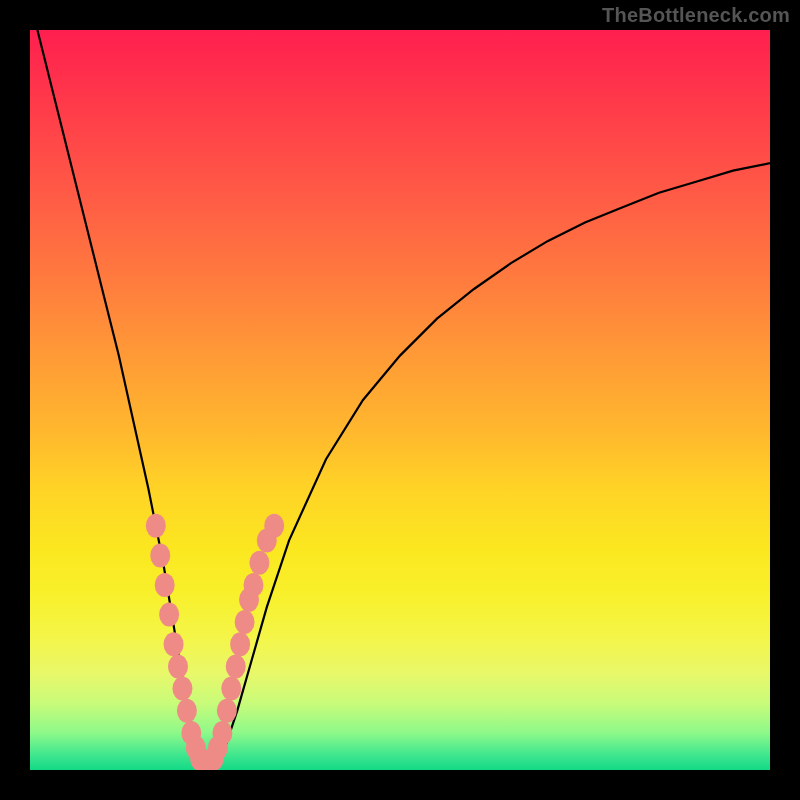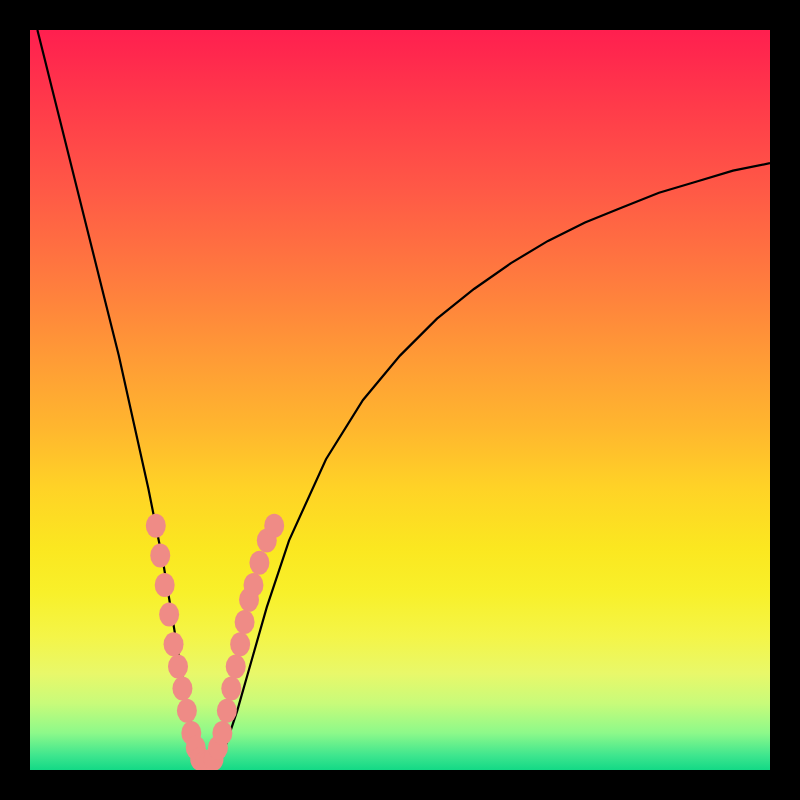--- a/index.html
+++ b/index.html
@@ -62,20 +62,21 @@
     color: #555;
     font-size: 20px;
     font-weight: 600;
     letter-spacing: 0.2px;
   }
 </style>
 </head>
 <body>
 
 <div class="frame">
+  <div class="attribution">TheBottleneck.com</div>
 
   <div class="plot-area">
     <div class="gradient"></div>
     <svg class="curve" width="740" height="740" viewBox="0 0 740 740">
       <path id="curve-path" fill="none" stroke="#000000" stroke-width="2.2" d="M7.40 0.00 L14.80 29.60 L22.20 59.20 L29.60 88.80 L44.40 148.00 L59.20 207.20 L74.00 266.40 L88.80 325.60 L103.60 392.20 L118.40 458.80 L133.20 532.80 L140.60 577.20 L148.00 621.60 L155.40 666.00 L162.80 703.00 L170.20 725.20 L177.60 736.30 L185.00 736.30 L192.40 725.20 L207.20 680.80 L222.00 629.00 L236.80 577.20 L259.00 510.60 L296.00 429.20 L333.00 370.00 L370.00 325.60 L407.00 288.60 L444.00 259.00 L481.00 233.10 L518.00 210.90 L555.00 192.40 L592.00 177.60 L629.00 162.80 L666.00 151.70 L703.00 140.60 L740.00 133.20"></path>
     </svg>
     <svg class="points" width="740" height="740" viewBox="0 0 740 740">
       <g id="points-g">
           <ellipse cx="125.80" cy="495.80" rx="10" ry="12" fill="#ef8b86"></ellipse>
           <ellipse cx="130.24" cy="525.40" rx="10" ry="12" fill="#ef8b86"></ellipse>

